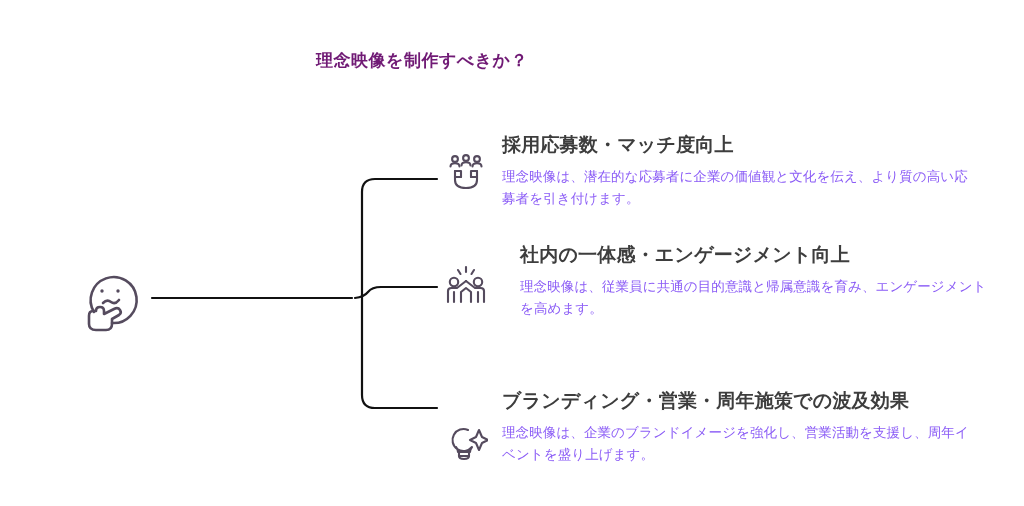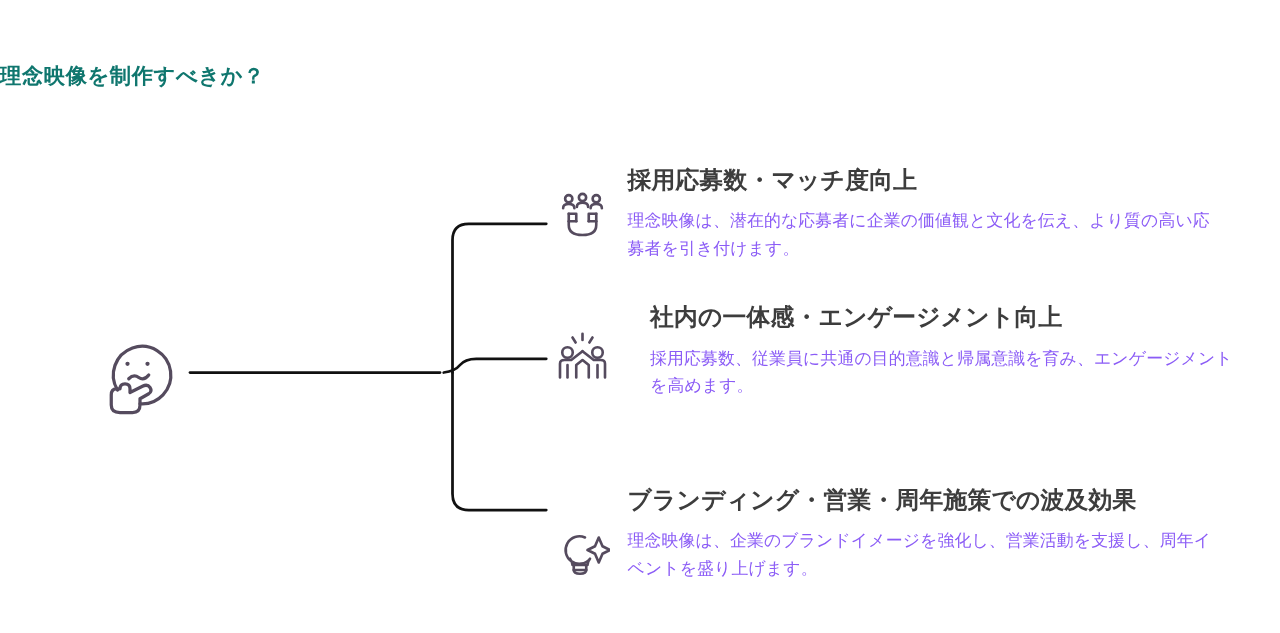--- a/index.html
+++ b/index.html
@@ -16,24 +16,24 @@
     font-family: "Liberation Sans", "DejaVu Sans", sans-serif;
     -webkit-font-smoothing: antialiased;
   }
 
   
   .page-title {
     position: absolute;
     left: 0;
     top: 50px;
     width: 844px;
-    text-align: left;
+    text-align: center;
     font-size: 17px;
     font-weight: bold;
-    color: #0f766e;
+    color: #701a75;
     letter-spacing: 0.5px;
     line-height: 1.3;
   }
 
   
   .connector-layer {
     position: absolute;
     left: 0;
     top: 0;
     width: 1024px;
@@ -175,21 +175,21 @@
         <path d="M 10 28 L 10 38"></path>
 
         <path d="M 34 28 L 34 38"></path>
 
         <path d="M 17 38 L 17 28 L 22 24 L 27 28 L 27 38"></path>
       </g>
     </svg>
   </div>
   <div class="branch-text">
     <p class="branch-heading">社内の一体感・エンゲージメント向上</p>
-    <p class="branch-body">採用応募数、従業員に共通の目的意識と帰属意識を育み、エンゲージメントを高めます。</p>
+    <p class="branch-body">理念映像は、従業員に共通の目的意識と帰属意識を育み、エンゲージメントを高めます。</p>
   </div>
 </div>
 
 <div class="branch branch-3">
   <div class="branch-icon">
     <svg viewBox="0 0 44 44" width="44" height="44">
       <g fill="none" stroke="#554b5e" stroke-width="2.1" stroke-linecap="round" stroke-linejoin="round">
 
         <path d="M 24 10 A 11 11 0 1 0 28 27 Q 26 29.5 26 32 L 14 32
                  Q 14 29.5 12 27"></path>

